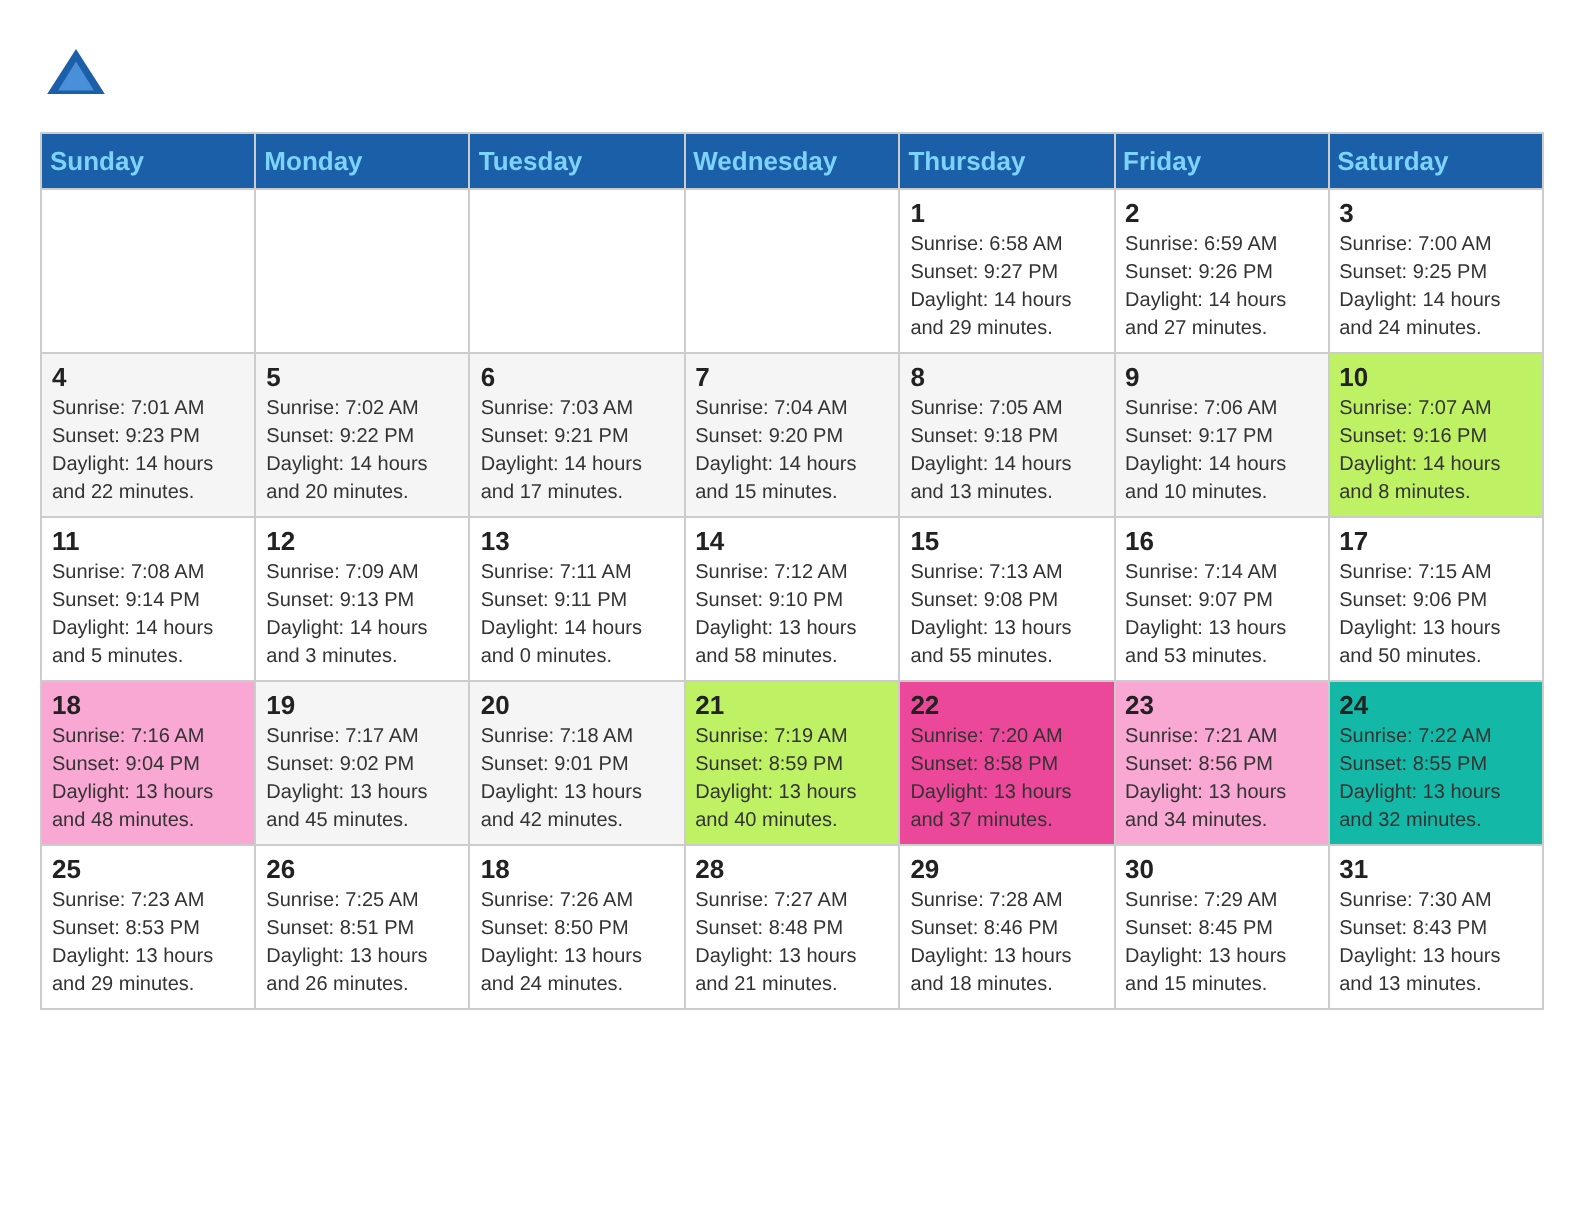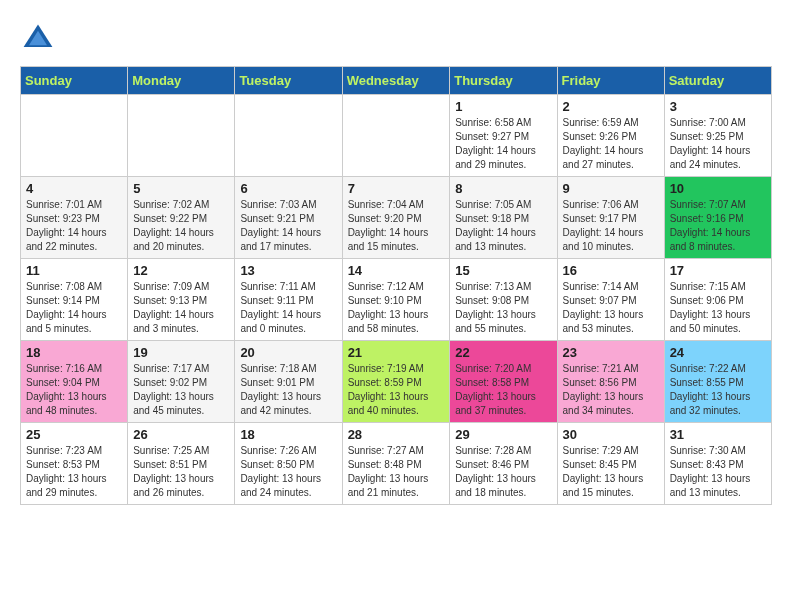--- a/index.html
+++ b/index.html
@@ -51,21 +51,21 @@
     .location {
       font-size: 16px;
       color: #444;
     }
     .calendar {
       width: 100%;
       border-collapse: collapse;
     }
     .calendar th {
       background: #1a5fa8;
-      color: #bef264;
+      color: #7dd3fc;
       font-size: 13px;
       font-weight: bold;
       padding: 6px 4px;
       text-align: left;
       border: 1px solid #ccc;
     }
     .calendar td {
       border: 1px solid #ccc;
       vertical-align: top;
       padding: 4px 5px;
@@ -163,21 +163,21 @@
           <div class="day-info">Sunrise: 7:04 AM<br>Sunset: 9:20 PM<br>Daylight: 14 hours<br>and 15 minutes.</div>
         </td>
         <td style="background: rgb(245, 245, 245);">
           <span class="day-num">8</span>
           <div class="day-info">Sunrise: 7:05 AM<br>Sunset: 9:18 PM<br>Daylight: 14 hours<br>and 13 minutes.</div>
         </td>
         <td style="background: rgb(245, 245, 245);">
           <span class="day-num">9</span>
           <div class="day-info">Sunrise: 7:06 AM<br>Sunset: 9:17 PM<br>Daylight: 14 hours<br>and 10 minutes.</div>
         </td>
-        <td style="background: #22c55e;">
+        <td style="background: #bef264;">
           <span class="day-num">10</span>
           <div class="day-info">Sunrise: 7:07 AM<br>Sunset: 9:16 PM<br>Daylight: 14 hours<br>and 8 minutes.</div>
         </td>
       </tr>
       <tr>
         <td>
           <span class="day-num">11</span>
           <div class="day-info">Sunrise: 7:08 AM<br>Sunset: 9:14 PM<br>Daylight: 14 hours<br>and 5 minutes.</div>
         </td>
         <td>
@@ -223,21 +223,21 @@
           <div class="day-info">Sunrise: 7:19 AM<br>Sunset: 8:59 PM<br>Daylight: 13 hours<br>and 40 minutes.</div>
         </td>
         <td style="background: #ec4899;">
           <span class="day-num">22</span>
           <div class="day-info">Sunrise: 7:20 AM<br>Sunset: 8:58 PM<br>Daylight: 13 hours<br>and 37 minutes.</div>
         </td>
         <td style="background: #f9a8d4;">
           <span class="day-num">23</span>
           <div class="day-info">Sunrise: 7:21 AM<br>Sunset: 8:56 PM<br>Daylight: 13 hours<br>and 34 minutes.</div>
         </td>
-        <td style="background: #7dd3fc;">
+        <td style="background: #14b8a6;">
           <span class="day-num">24</span>
           <div class="day-info">Sunrise: 7:22 AM<br>Sunset: 8:55 PM<br>Daylight: 13 hours<br>and 32 minutes.</div>
         </td>
       </tr>
       <tr>
         <td>
           <span class="day-num">25</span>
           <div class="day-info">Sunrise: 7:23 AM<br>Sunset: 8:53 PM<br>Daylight: 13 hours<br>and 29 minutes.</div>
         </td>
         <td>

